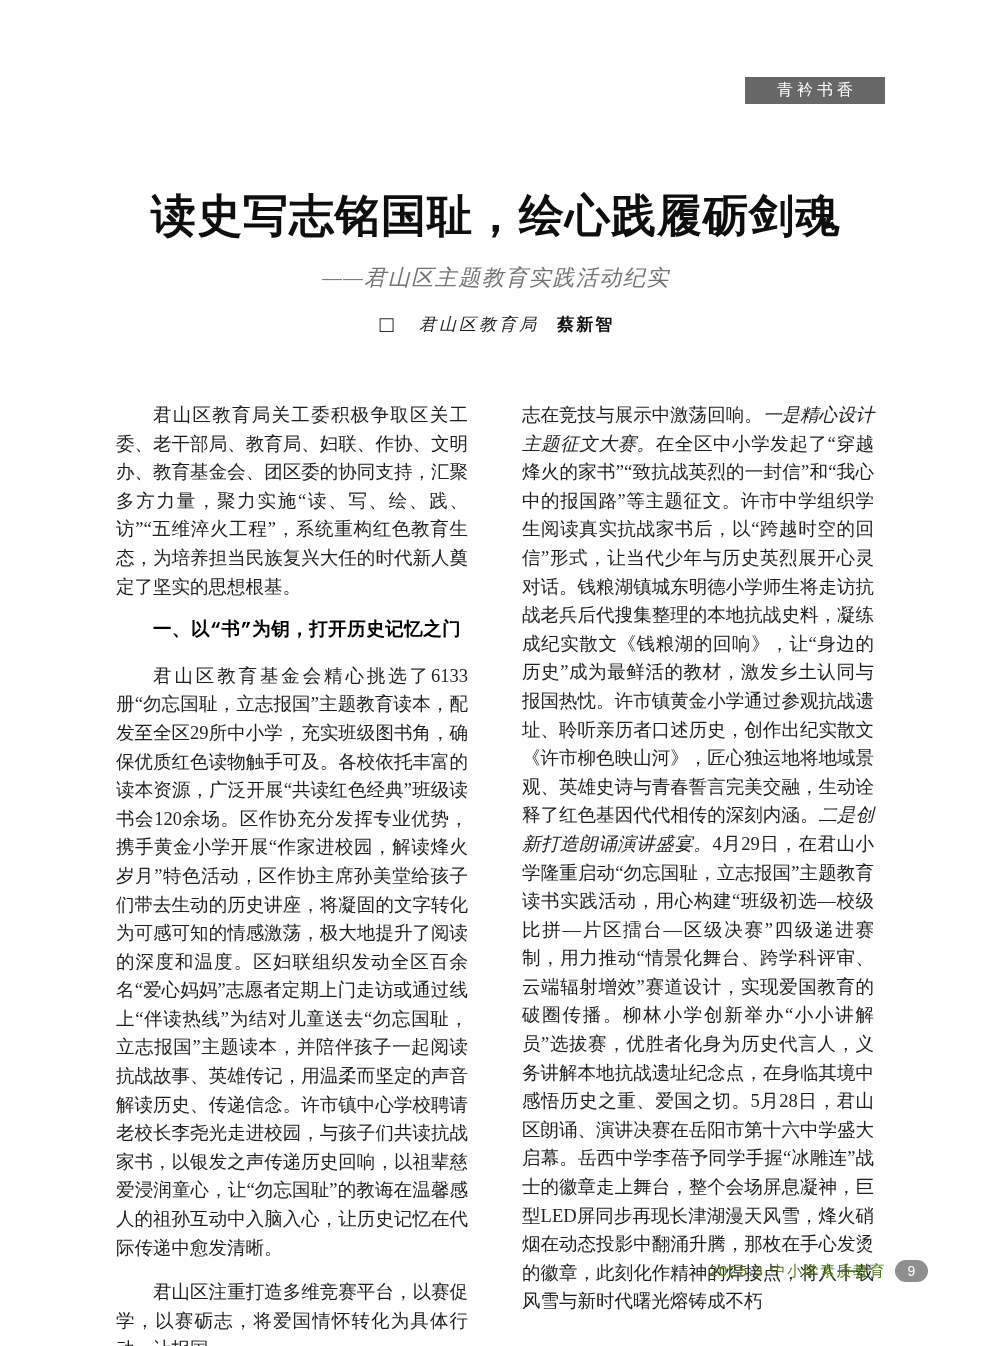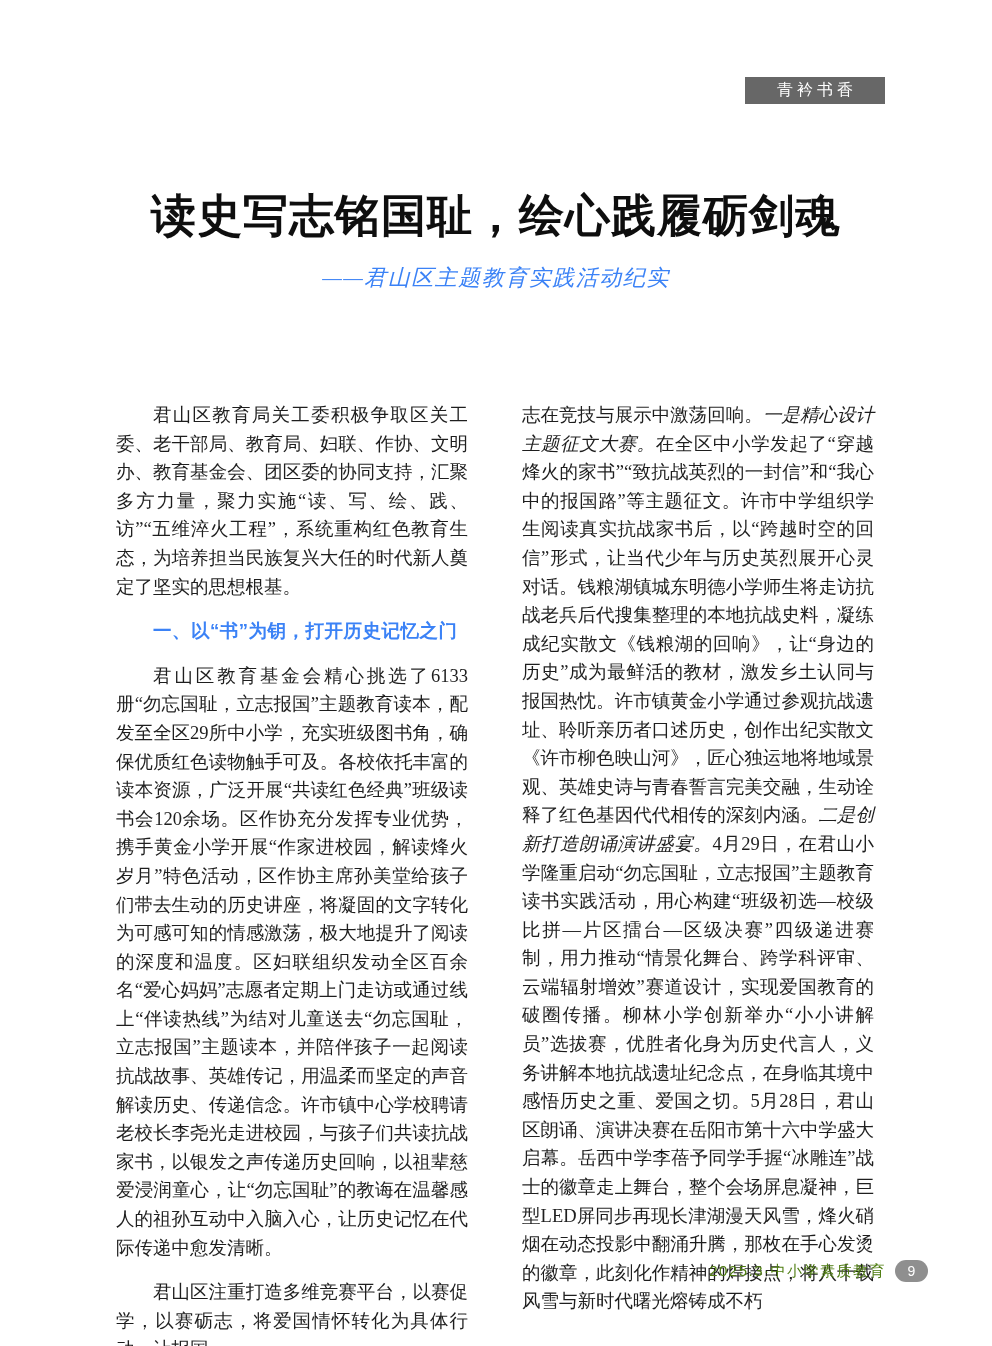--- a/index.html
+++ b/index.html
@@ -49,21 +49,21 @@
   .subtitle {
     position: absolute;
     top: 263px;
     left: 0;
     width: 100%;
     text-align: center;
     font-family: "Liberation Serif", serif;
     font-style: italic;
     font-size: 22px;
     letter-spacing: 1.5px;
-    color: #3b82f6;
+    color: #737373;
     white-space: nowrap;
   }
   .byline {
     position: absolute;
     top: 313px;
     left: 0;
     width: 100%;
     text-align: center;
     font-size: 17px;
     color: #1c1c1c;
@@ -99,24 +99,24 @@
     font-size: 18.5px;
     line-height: 28.6px;
     text-align: justify;
     text-justify: inter-character;
     color: #1e1e1e;
   }
   .column .block { margin: 16px; }
   .column .paragraph { text-indent: 2em; }
   .column .paragraph.noindent { text-indent: 0; }
   .column .heading {
-    font-family: Liberation Sans, sans-serif;
+    font-family: Liberation Mono, monospace;
     font-weight: 700;
     text-indent: 2em;
-    color: #3b82f6;
+    color: #000000;
     letter-spacing: 0.5px;
   }
   .em-run { font-style: italic; }
   .footer {
     position: absolute;
     top: 1260px;
     right: 64px;
     display: flex;
     align-items: center;
     gap: 9px;
@@ -145,20 +145,25 @@
 <body>
 
 <div class="page">
 
   <div class="category-badge">青衿书香</div>
 
   <h1 class="title">读史写志铭国耻，绘心践履砺剑魂</h1>
 
   <div class="subtitle">——君山区主题教育实践活动纪实</div>
 
+  <div class="byline">
+    <span class="byline-marker">□</span>
+    <span class="byline-affiliation">君山区教育局</span>
+    <span class="byline-author">蔡新智</span>
+  </div>
 
   <div class="columns">
     <div class="column">
         <div class="block paragraph"><span>君山区教育局关工委积极争取区关工委、老干部局、教育局、妇联、作协、文明办、教育基金会、团区委的协同支持，汇聚多方力量，聚力实施“读、写、绘、践、访”“五维淬火工程”，系统重构红色教育生态，为培养担当民族复兴大任的时代新人奠定了坚实的思想根基。</span></div>
         <div class="block heading"><span>一、以“书”为钥，打开历史记忆之门</span></div>
         <div class="block paragraph"><span>君山区教育基金会精心挑选了6133册“勿忘国耻，立志报国”主题教育读本，配发至全区29所中小学，充实班级图书角，确保优质红色读物触手可及。各校依托丰富的读本资源，广泛开展“共读红色经典”班级读书会120余场。区作协充分发挥专业优势，携手黄金小学开展“作家进校园，解读烽火岁月”特色活动，区作协主席孙美堂给孩子们带去生动的历史讲座，将凝固的文字转化为可感可知的情感激荡，极大地提升了阅读的深度和温度。区妇联组织发动全区百余名“爱心妈妈”志愿者定期上门走访或通过线上“伴读热线”为结对儿童送去“勿忘国耻，立志报国”主题读本，并陪伴孩子一起阅读抗战故事、英雄传记，用温柔而坚定的声音解读历史、传递信念。许市镇中心学校聘请老校长李尧光走进校园，与孩子们共读抗战家书，以银发之声传递历史回响，以祖辈慈爱浸润童心，让“勿忘国耻”的教诲在温馨感人的祖孙互动中入脑入心，让历史记忆在代际传递中愈发清晰。</span></div>
         <div class="block paragraph"><span>君山区注重打造多维竞赛平台，以赛促学，以赛砺志，将爱国情怀转化为具体行动，让报国</span></div>
       </div>
     <div class="column">
         <div class="block paragraph noindent"><span>志在竞技与展示中激荡回响。</span><span class="em-run">一是精心设计主题征文大赛。</span><span>在全区中小学发起了“穿越烽火的家书”“致抗战英烈的一封信”和“我心中的报国路”等主题征文。许市中学组织学生阅读真实抗战家书后，以“跨越时空的回信”形式，让当代少年与历史英烈展开心灵对话。钱粮湖镇城东明德小学师生将走访抗战老兵后代搜集整理的本地抗战史料，凝练成纪实散文《钱粮湖的回响》，让“身边的历史”成为最鲜活的教材，激发乡土认同与报国热忱。许市镇黄金小学通过参观抗战遗址、聆听亲历者口述历史，创作出纪实散文《许市柳色映山河》，匠心独运地将地域景观、英雄史诗与青春誓言完美交融，生动诠释了红色基因代代相传的深刻内涵。</span><span class="em-run">二是创新打造朗诵演讲盛宴。</span><span>4月29日，在君山小学隆重启动“勿忘国耻，立志报国”主题教育读书实践活动，用心构建“班级初选—校级比拼—片区擂台—区级决赛”四级递进赛制，用力推动“情景化舞台、跨学科评审、云端辐射增效”赛道设计，实现爱国教育的破圈传播。柳林小学创新举办“小小讲解员”选拔赛，优胜者化身为历史代言人，义务讲解本地抗战遗址纪念点，在身临其境中感悟历史之重、爱国之切。5月28日，君山区朗诵、演讲决赛在岳阳市第十六中学盛大启幕。岳西中学李蓓予同学手握“冰雕连”战士的徽章走上舞台，整个会场屏息凝神，巨型LED屏同步再现长津湖漫天风雪，烽火硝烟在动态投影中翻涌升腾，那枚在手心发烫的徽章，此刻化作精神的焊接点，将八十载风雪与新时代曙光熔铸成不朽</span></div>

